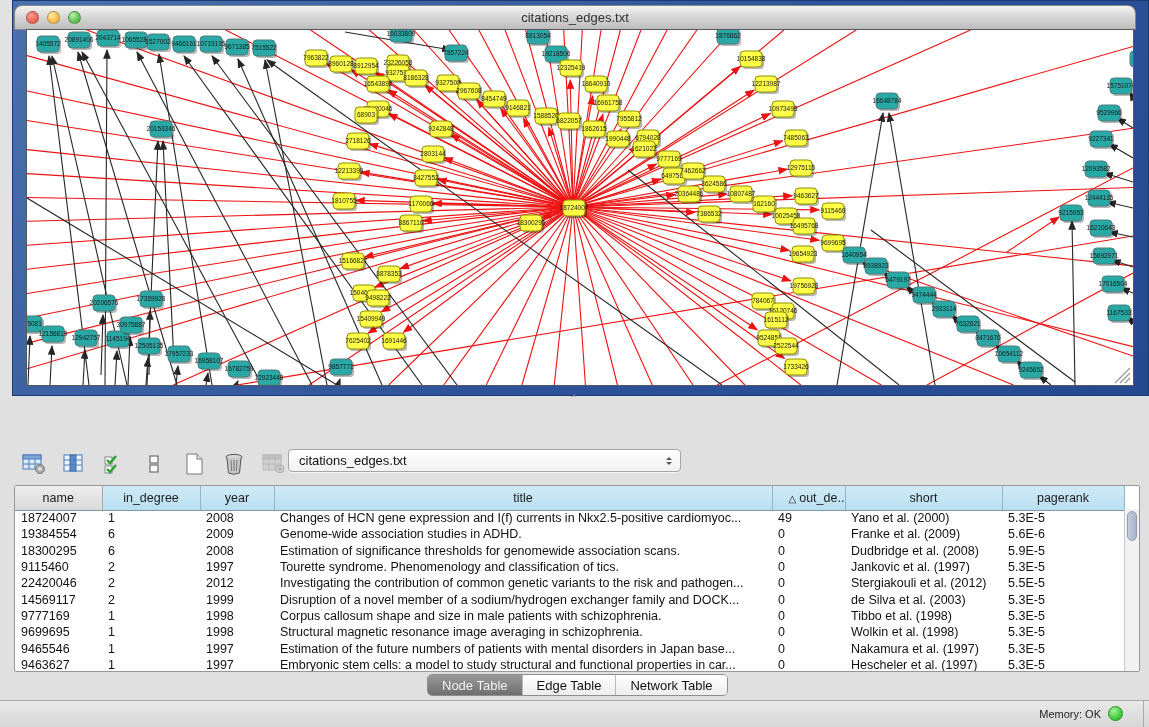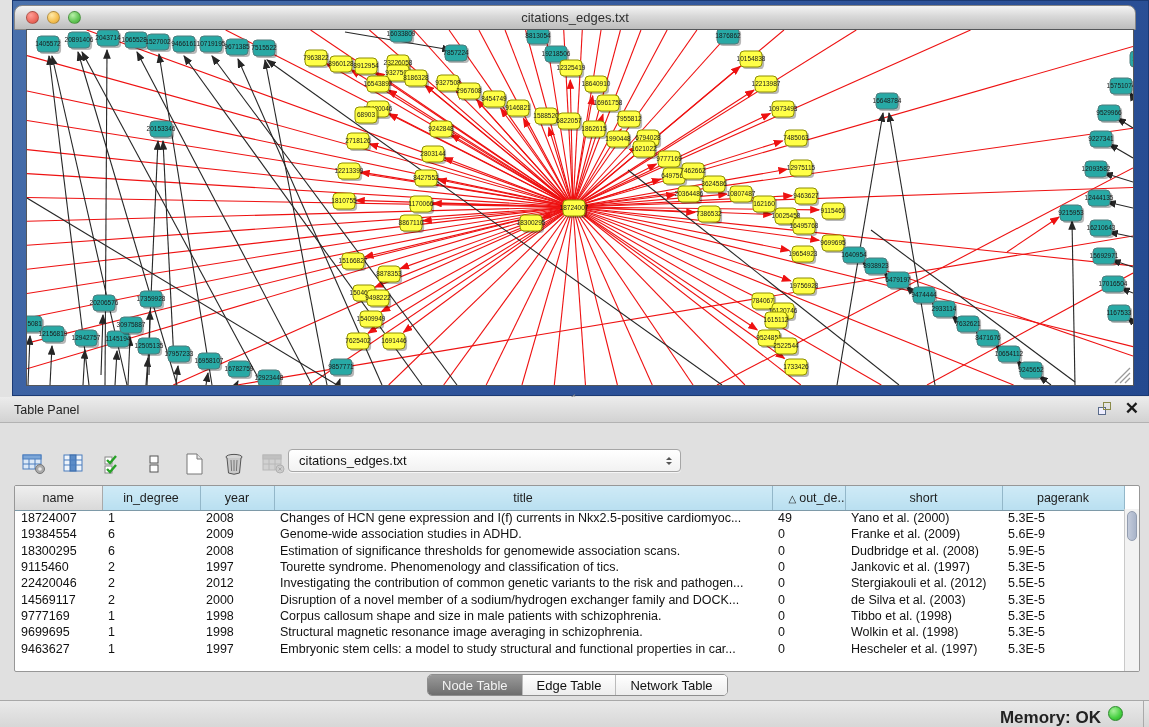--- a/index.html
+++ b/index.html
@@ -69,21 +69,21 @@
   #table-tabs { position:absolute; left:427px; top:277px; height:22px; display:flex;
     border:1px solid #8e8e8e; border-radius:5px; overflow:hidden; background:#fff; }
   .seg-tab { padding:0 14px; font-size:13px; display:flex; align-items:center; cursor:pointer;
     color:#111; background:linear-gradient(#ffffff,#ededed); border-right:1px solid #bbb; }
   .seg-tab:last-child { border-right:none; }
   .seg-tab.selected { background:linear-gradient(#9a9a9a,#6e6e6e); color:#f3f3f3; }
 
   
   #status-bar { position:absolute; left:0; top:700px; width:1149px; height:27px;
     background:linear-gradient(#e9e9e9,#d7d7d7); border-top:1px solid #a8a8a8; }
-  #memory-label { position:absolute; right:48px; top:7px; font-size:17px; color:#222;font-weight:bold; }
+  #memory-label { position:absolute; right:48px; top:7px; font-size:11px; color:#222; }
   #memory-dot { position:absolute; right:26px; top:5px; width:15px; height:15px; border-radius:50%;
     background:radial-gradient(circle at 35% 30%, #a6f09a,#44cf3f 60%,#2e9e2e); border:1px solid #2a8a2a;}
   #status-divider { position:absolute; right:5px; top:0; width:1px; height:27px; background:#aaa; }
 </style>
 </head>
 <body>
 
 <div id="network-region">
   <div id="blue-panel">
     <div id="win-titlebar">
@@ -847,30 +847,20 @@
     </div>
   </div>
 </div>
 
 <div id="split-handle">
     <span></span>
     <span></span>
   </div>
 
 <div id="table-panel">
-  <div id="panel-header">
-    <span id="panel-title">Table Panel</span>
-    <div id="panel-header-icons">
-      <span id="float-icon">
-          <span class="sq1"></span>
-          <span class="sq2"></span>
-        </span>
-      <span id="close-icon">✕</span>
-    </div>
-  </div>
 
   <div id="toolbar">
     <span class="tool-btn">
       <svg width="24" height="22">
           <rect x="1" y="2" width="18" height="14" fill="#dce9f7" stroke="#4a7dbd"></rect>
           <rect x="1" y="2" width="18" height="4" fill="#7da7d8" stroke="#4a7dbd"></rect>
           <line x1="7" y1="6" x2="7" y2="16" stroke="#4a7dbd"></line>
           <line x1="13" y1="6" x2="13" y2="16" stroke="#4a7dbd"></line>
           <line x1="1" y1="11" x2="19" y2="11" stroke="#4a7dbd"></line>
           <circle cx="18" cy="16" r="4.5" fill="#aaa" stroke="#777"></circle>
@@ -961,21 +951,21 @@
             <td>Yano et al. (2000)</td>
             <td>5.3E-5</td>
           </tr>
           <tr>
             <td>19384554</td>
             <td>6</td>
             <td>2009</td>
             <td>Genome-wide association studies in ADHD.</td>
             <td>0</td>
             <td>Franke et al. (2009)</td>
-            <td>5.6E-9</td>
+            <td>5.6E-6</td>
           </tr>
           <tr>
             <td>18300295</td>
             <td>6</td>
             <td>2008</td>
             <td>Estimation of significance thresholds for genomewide association scans.</td>
             <td>0</td>
             <td>Dudbridge et al. (2008)</td>
             <td>5.9E-5</td>
           </tr>
@@ -993,21 +983,21 @@
             <td>2</td>
             <td>2012</td>
             <td>Investigating the contribution of common genetic variants to the risk and pathogen...</td>
             <td>0</td>
             <td>Stergiakouli et al. (2012)</td>
             <td>5.5E-5</td>
           </tr>
           <tr>
             <td>14569117</td>
             <td>2</td>
-            <td>2000</td>
+            <td>1999</td>
             <td>Disruption of a novel member of a sodium/hydrogen exchanger family and DOCK...</td>
             <td>0</td>
             <td>de Silva et al. (2003)</td>
             <td>5.3E-5</td>
           </tr>
           <tr>
             <td>9777169</td>
             <td>1</td>
             <td>1998</td>
             <td>Corpus callosum shape and size in male patients with schizophrenia.</td>
@@ -1018,20 +1008,29 @@
           <tr>
             <td>9699695</td>
             <td>1</td>
             <td>1998</td>
             <td>Structural magnetic resonance image averaging in schizophrenia.</td>
             <td>0</td>
             <td>Wolkin et al. (1998)</td>
             <td>5.3E-5</td>
           </tr>
           <tr>
+            <td>9465546</td>
+            <td>1</td>
+            <td>1997</td>
+            <td>Estimation of the future numbers of patients with mental disorders in Japan base...</td>
+            <td>0</td>
+            <td>Nakamura et al. (1997)</td>
+            <td>5.3E-5</td>
+          </tr>
+          <tr>
             <td>9463627</td>
             <td>1</td>
             <td>1997</td>
             <td>Embryonic stem cells: a model to study structural and functional properties in car...</td>
             <td>0</td>
             <td>Hescheler et al. (1997)</td>
             <td>5.3E-5</td>
           </tr>
         </tbody>
       </table>

